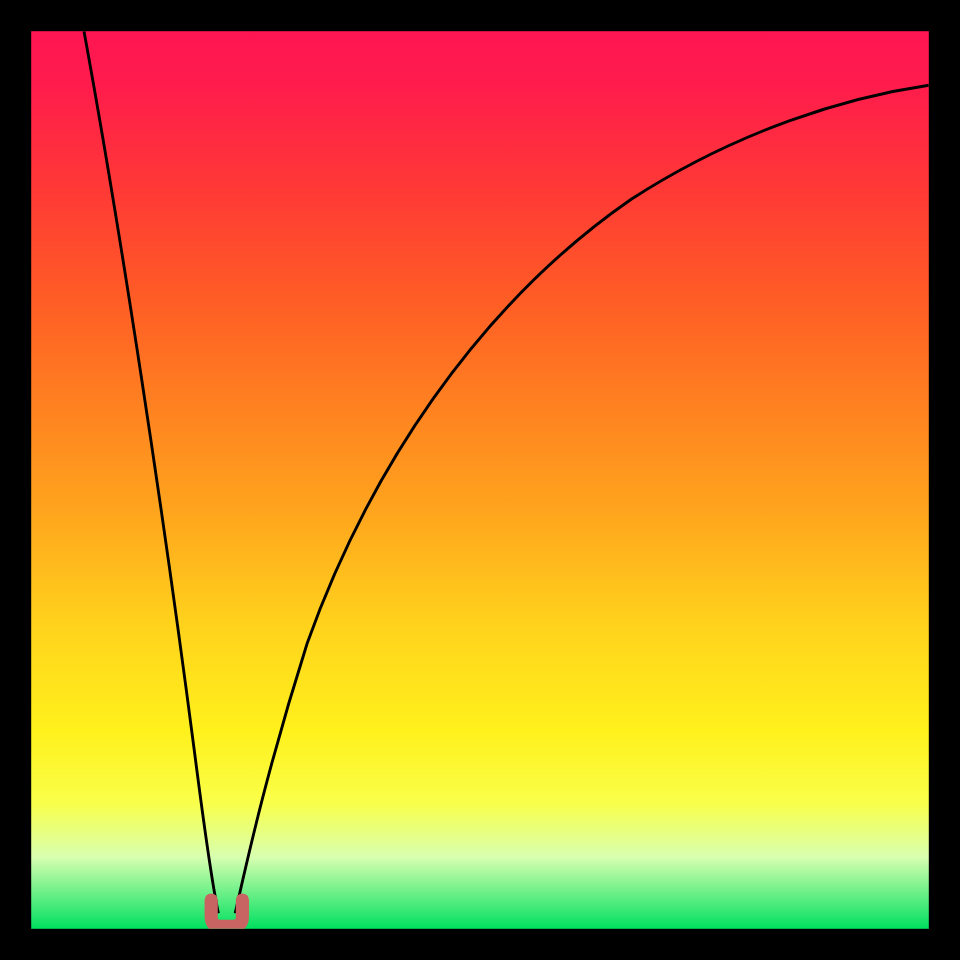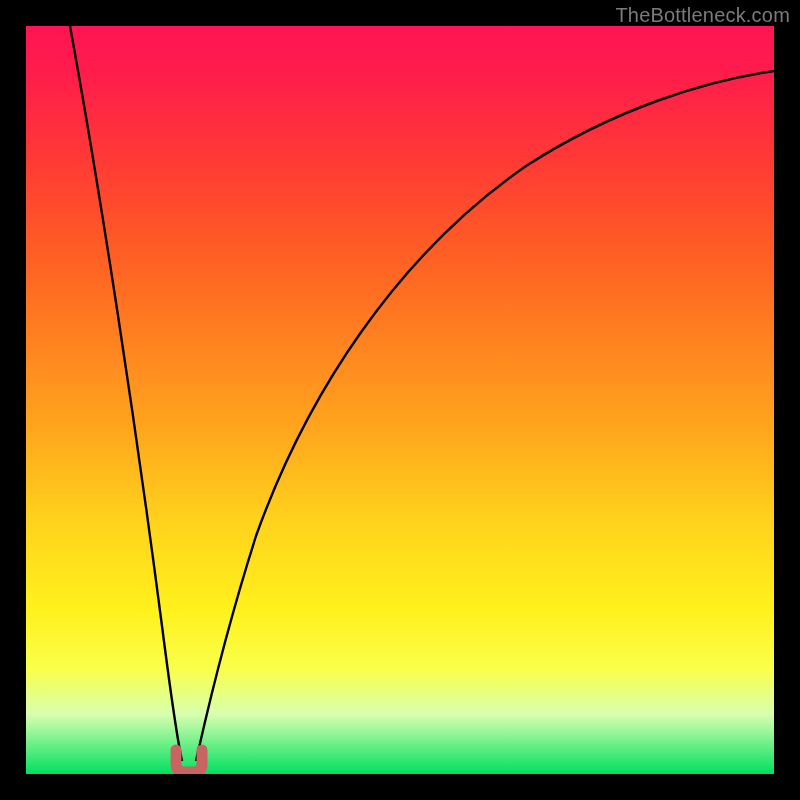--- a/index.html
+++ b/index.html
@@ -74,14 +74,13 @@
       <path d="M 150 724
                L 150 738
                Q 150 746 158 746
                L 168 746
                Q 176 746 176 738
                L 176 724" fill="none" stroke="#c86462" stroke-width="11" stroke-linecap="round" stroke-linejoin="round"></path>
     </svg>
 
   </div>
 
-  <div class="watermark">TheBottleneck.com</div>
 </div>
 
 </body></html>

